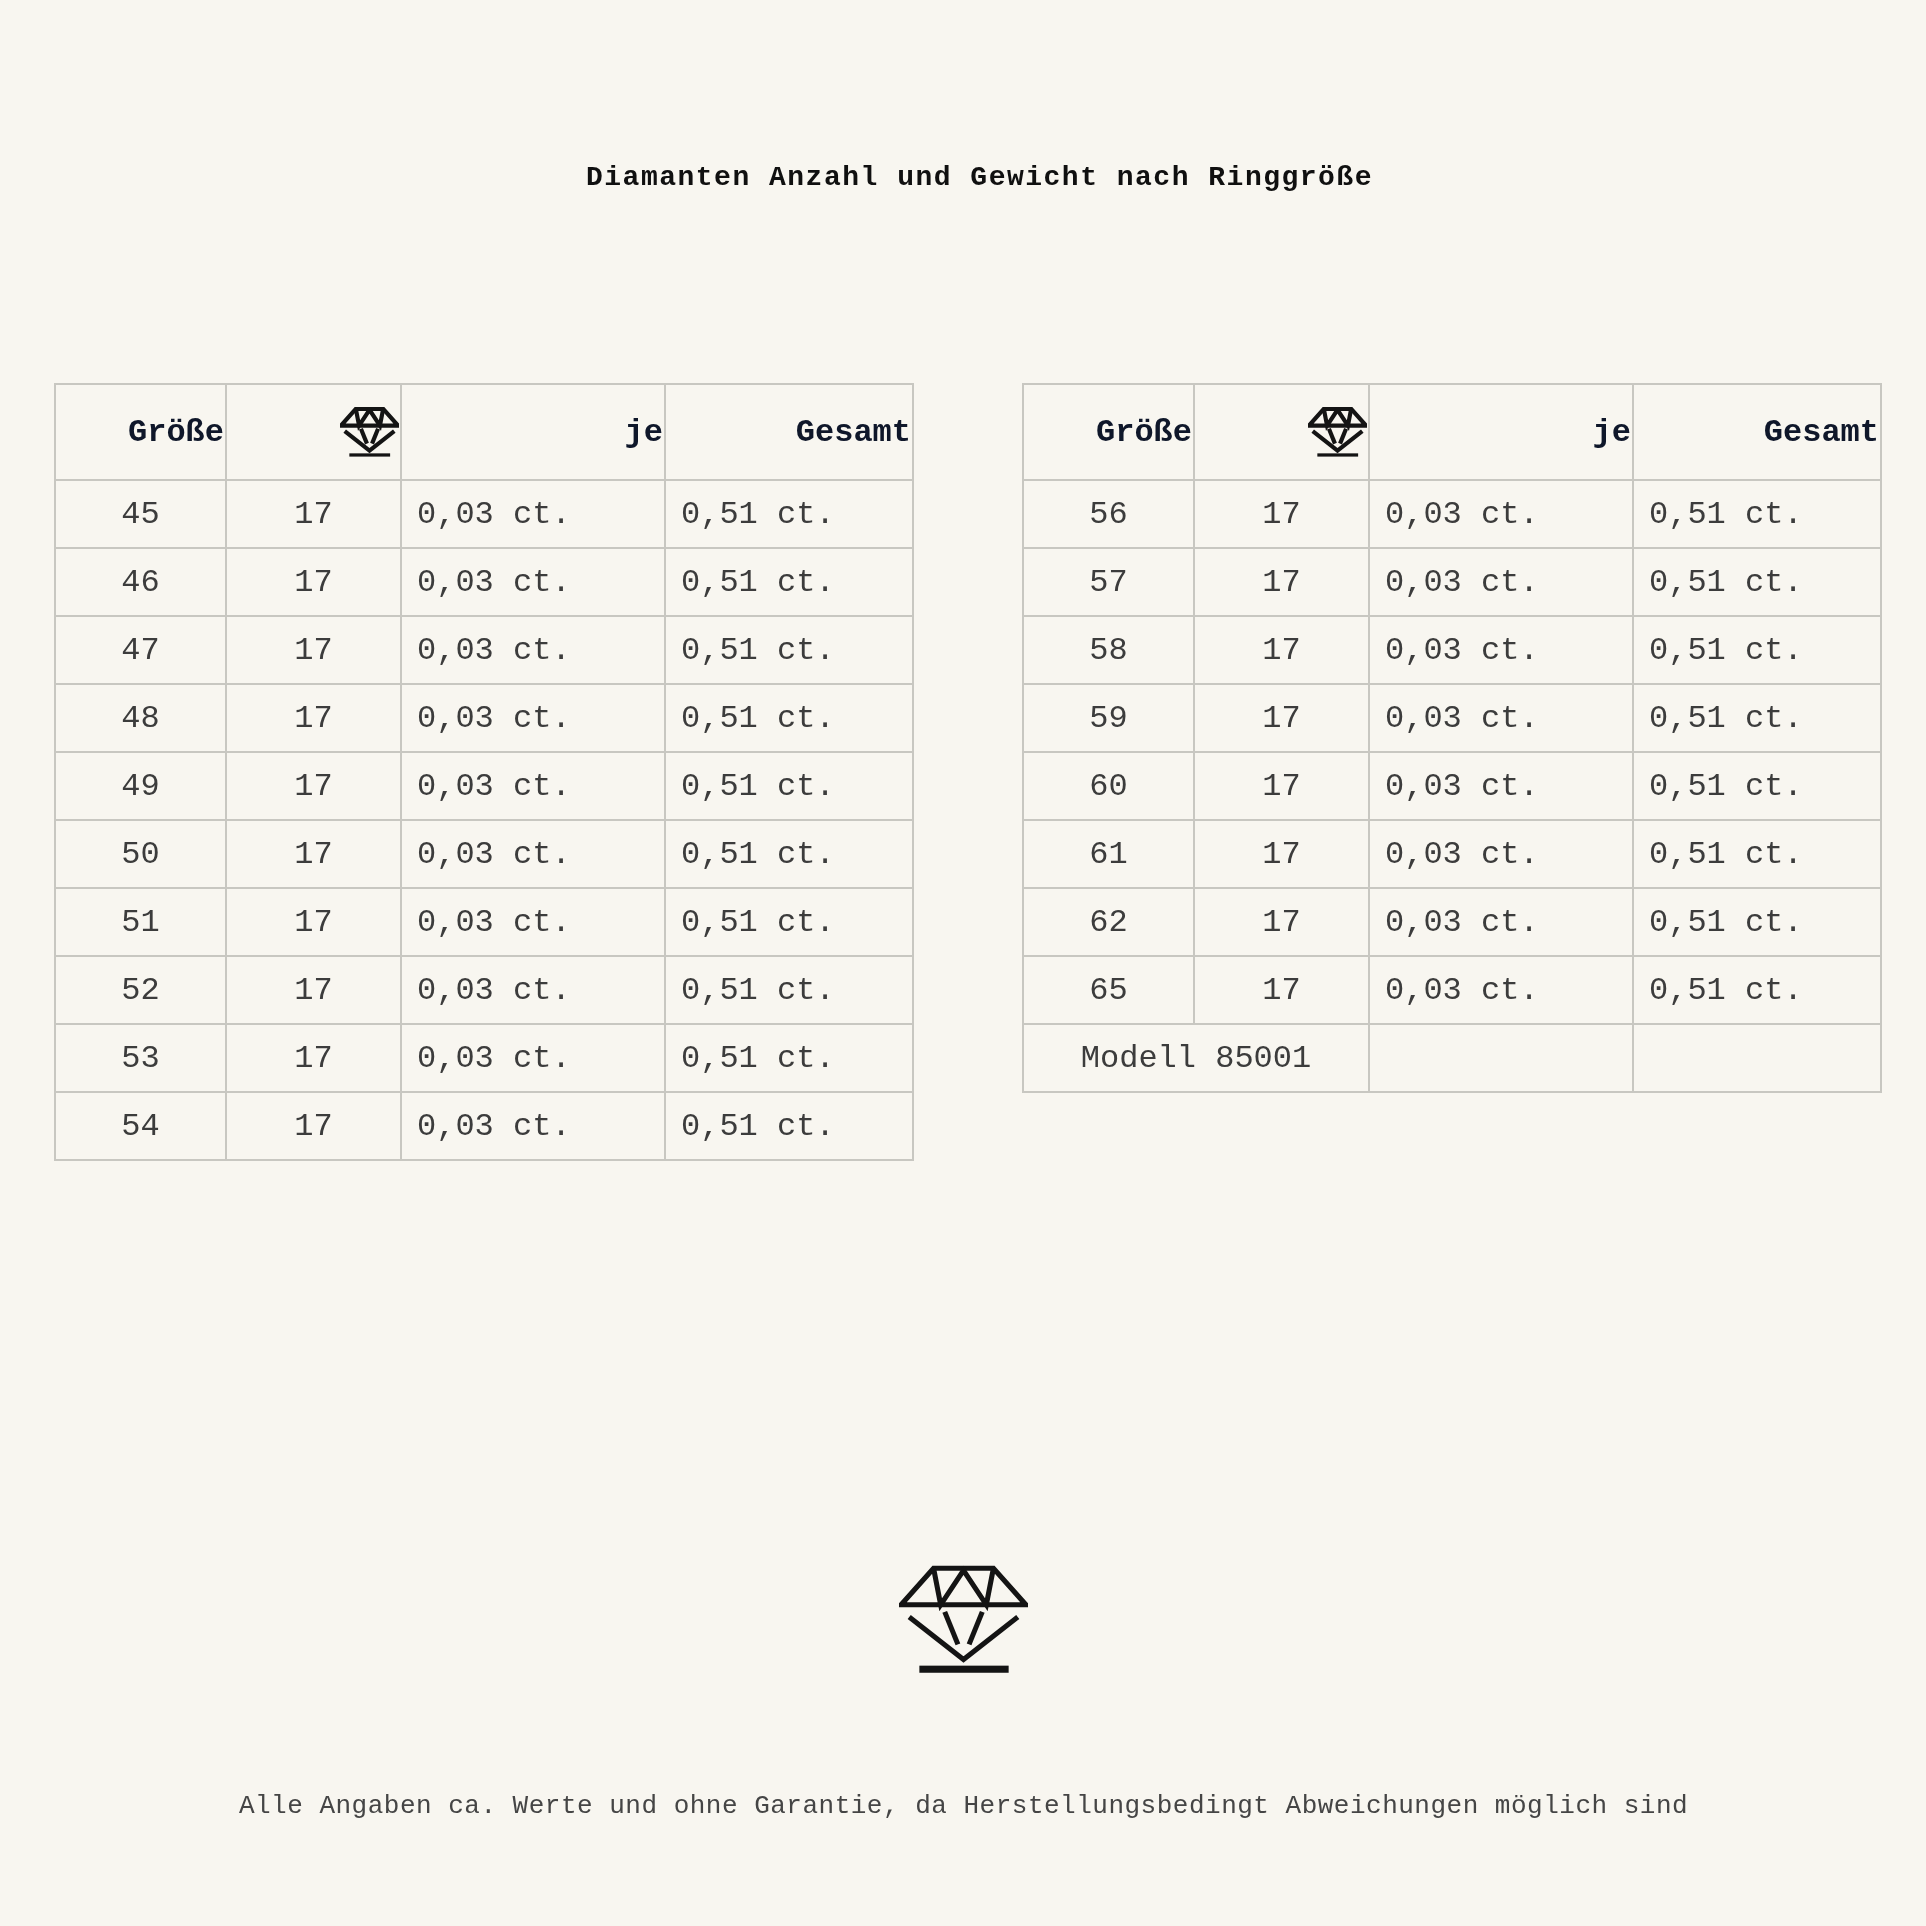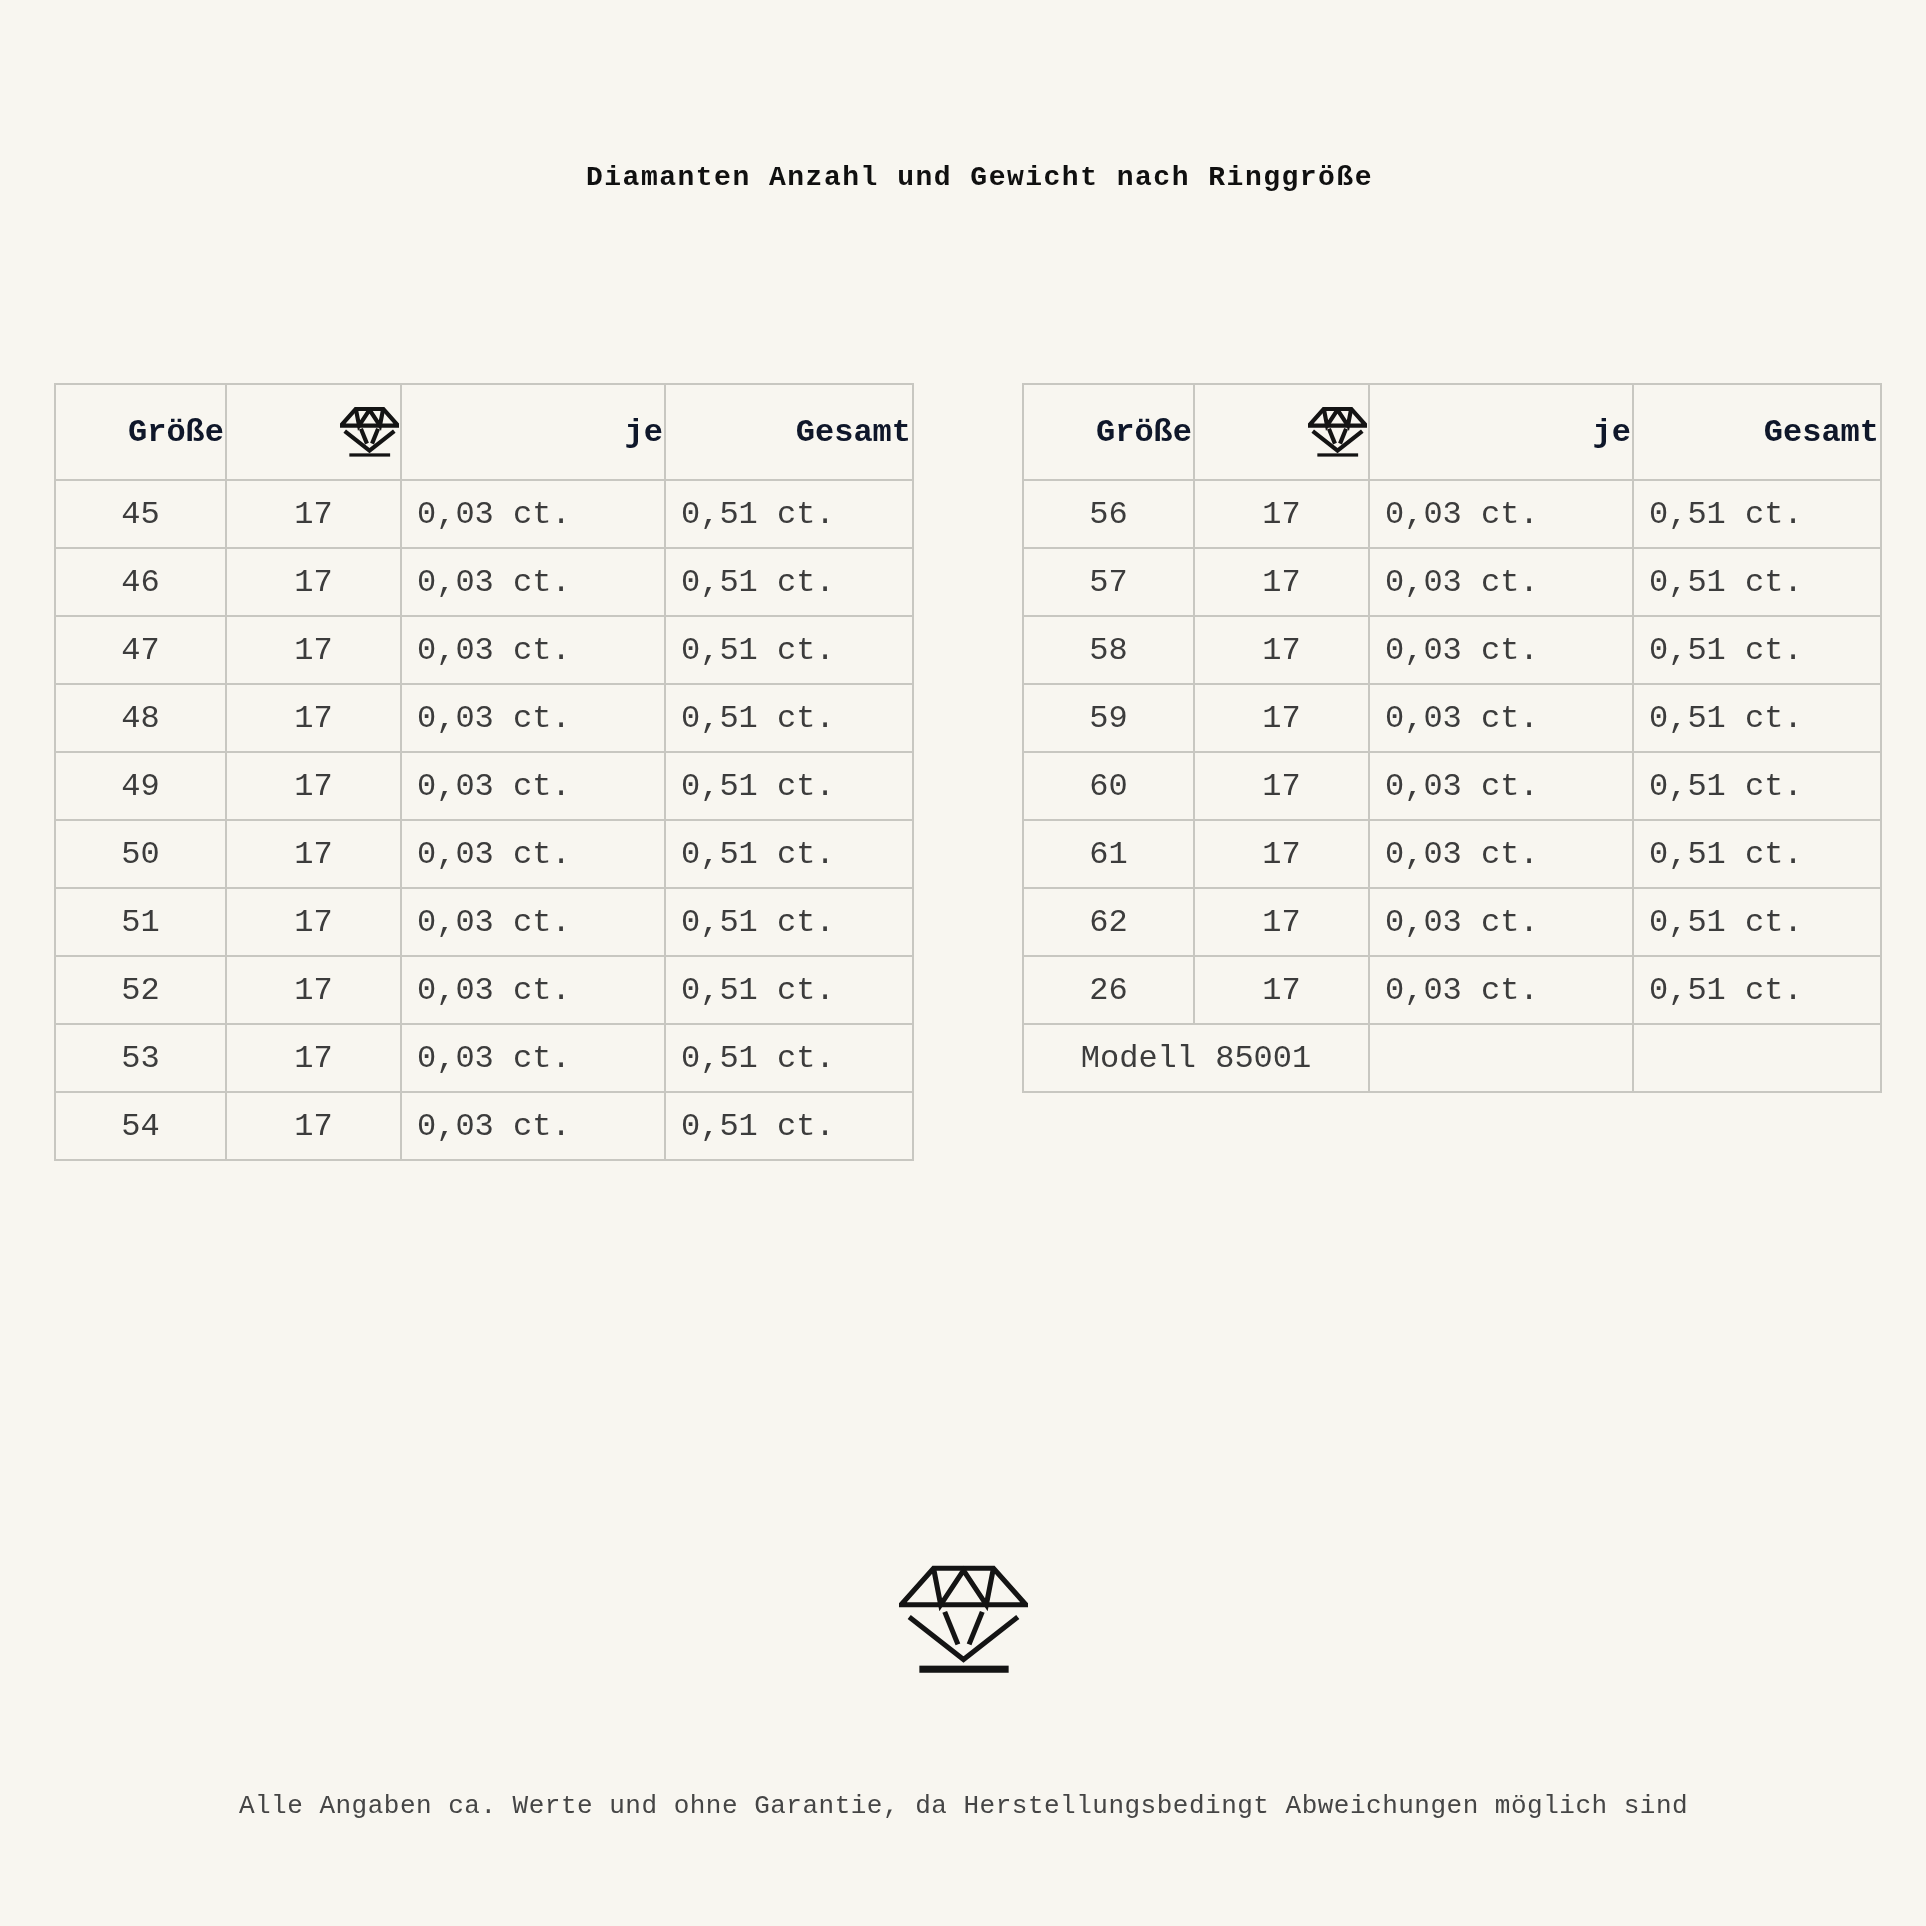--- a/index.html
+++ b/index.html
@@ -259,21 +259,21 @@
     <td class="cell-left">0,03 ct.</td>
     <td class="cell-left">0,51 ct.</td>
   </tr>
         <tr>
     <td class="cell-center">62</td>
     <td class="cell-center">17</td>
     <td class="cell-left">0,03 ct.</td>
     <td class="cell-left">0,51 ct.</td>
   </tr>
         <tr>
-    <td class="cell-center">26</td>
+    <td class="cell-center">65</td>
     <td class="cell-center">17</td>
     <td class="cell-left">0,03 ct.</td>
     <td class="cell-left">0,51 ct.</td>
   </tr>
       </tbody>
     <tbody>
       <tr class="model-row">
         <td colspan="2">Modell 85001</td>
         <td></td>
         <td></td>

